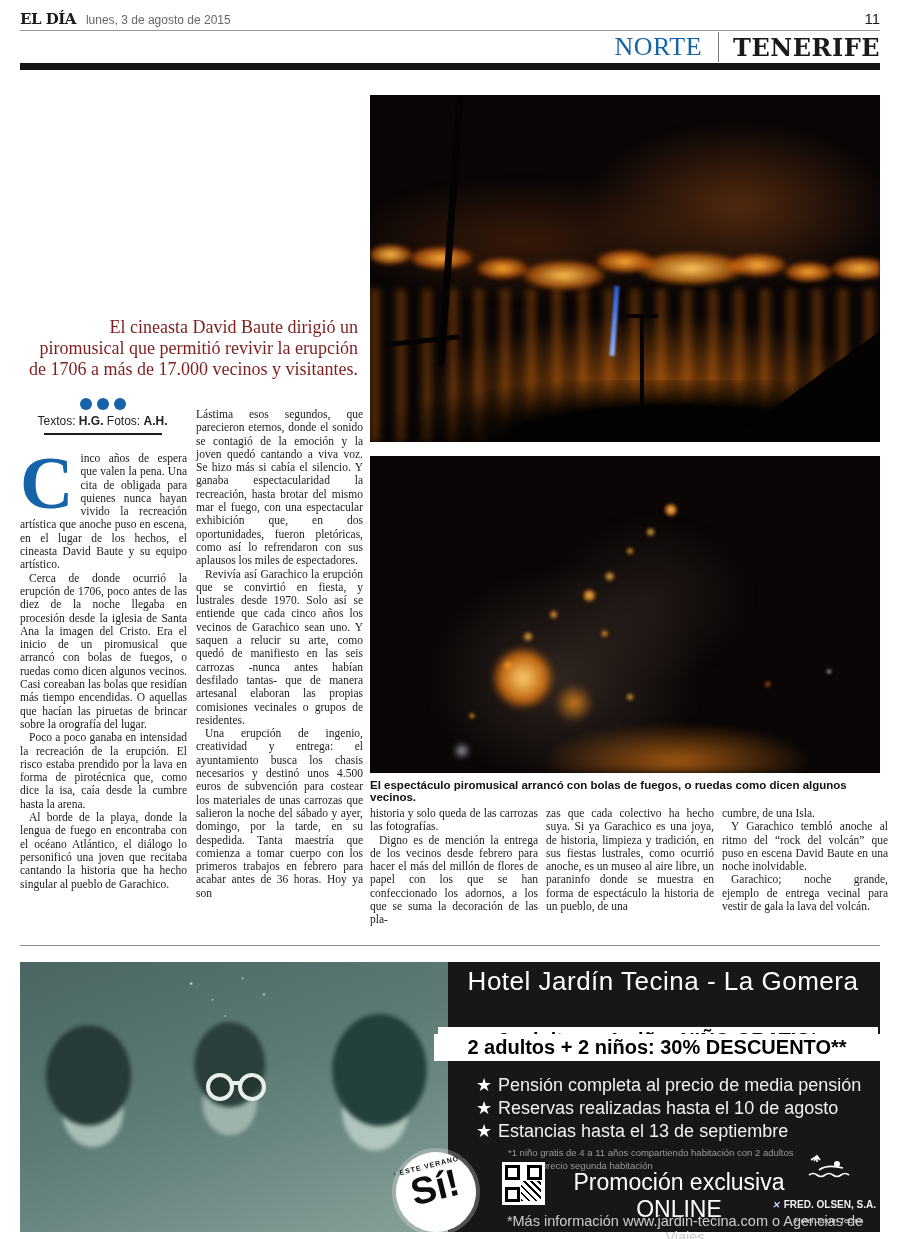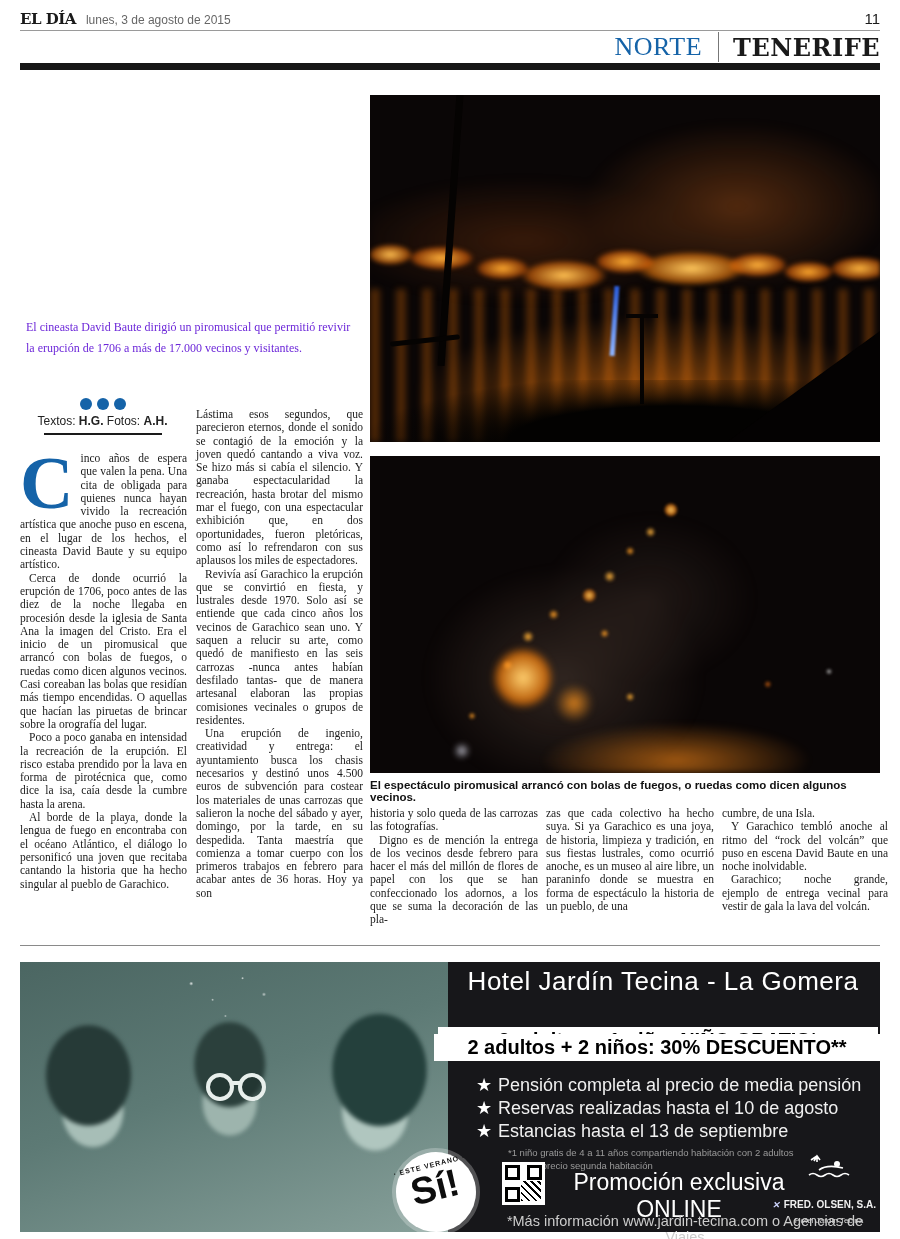--- a/index.html
+++ b/index.html
@@ -16,21 +16,21 @@
   .section-row{top:31px;right:20px;height:32px;display:flex;align-items:center;}
   .section-norte{font-family:"Liberation Serif",serif;font-size:26px;color:#1563a8;letter-spacing:0.5px;padding-right:16px;}
   .section-divider{width:1px;height:30px;background:#777;}
   .section-tenerife{font-family:"DejaVu Serif",serif;font-weight:bold;font-size:24px;color:#1a1a1a;letter-spacing:0.5px;padding-left:14px;}
   .thick-bar{top:63px;left:20px;right:20px;height:7px;background:#161616;}
 
   
   .headline{top:88px;left:18px;width:346px;text-align:center;font-size:50px;line-height:55px;
             letter-spacing:-1px;color:#222;}
   .headline .bold{font-weight:bold;letter-spacing:-0.5px;}
-  .subhead{top:317px;left:26px;width:332px;text-align:left;font-size:12px;line-height:21px;color:#6d28d9;}
+  .subhead{top:317px;left:26px;width:332px;text-align:right;font-size:18px;line-height:21px;color:#7f1d1d;}
 
   
   .byline{top:398px;left:20px;width:165px;text-align:center;}
   .dots{display:flex;justify-content:center;gap:5px;margin-bottom:4px;}
   .dot{width:12px;height:12px;border-radius:50%;background:#1563a8;}
   .byline-text{font-family:"Liberation Sans",sans-serif;font-size:12px;color:#222;}
   .byline-text b{font-weight:bold;}
   .byline-rule{width:118px;height:2px;background:#1a1a1a;margin:5px auto 0;}
 
   

